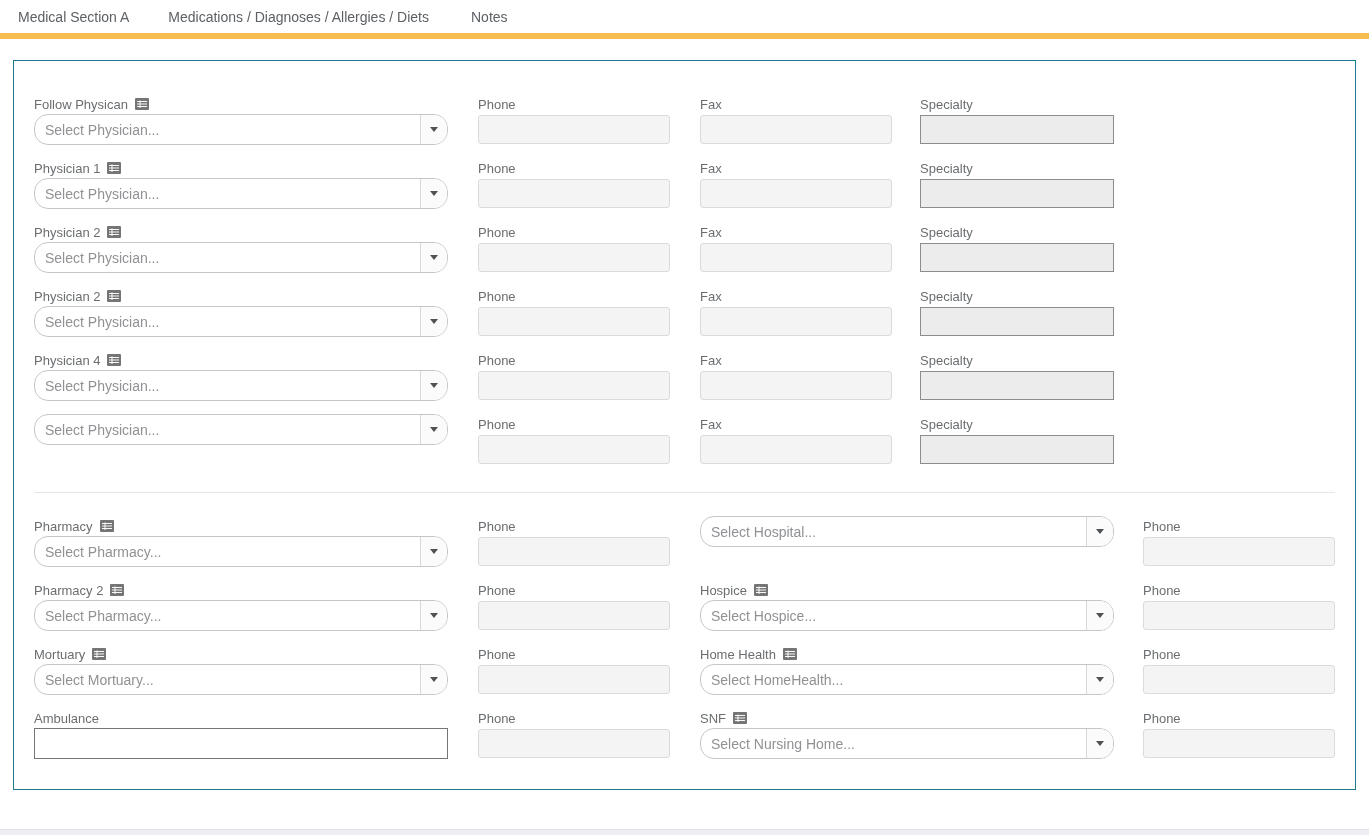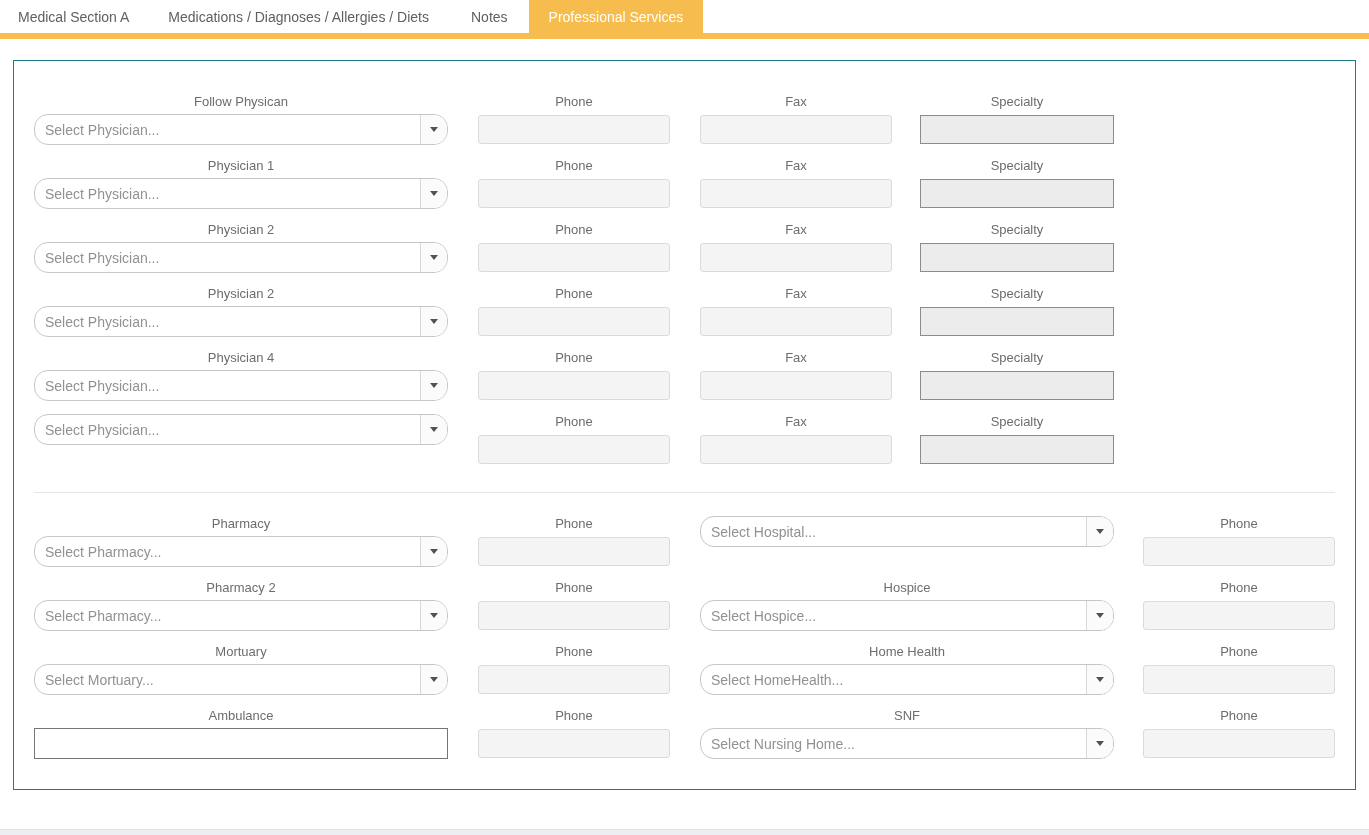--- a/index.html
+++ b/index.html
@@ -15,21 +15,21 @@
   .tab.active { background:var(--accent); color:#ffffff; padding:0 20px; }
   .accent-bar { height:6px; background:var(--accent); width:100%; }
 
   
   .panel { margin:21px 13px 0 13px; height:730px; border:1px solid var(--panel-border);
     background:#fff; padding:33px 20px 0 20px; }
 
   .prow { display:flex; margin-bottom:13px; }
   .fg { display:flex; flex-direction:column; }
   .flabel { height:20px; font-size:13px; color:#6a6e71; display:flex;
-    align-items:center; gap:7px;flex-direction:column; }
+    align-items:center; gap:7px; }
   .flabel svg { flex:0 0 auto; }
 
   .w-select  { width:414px; margin-right:30px; }
   .w-phone   { width:192px; margin-right:30px; }
   .w-fax     { width:192px; margin-right:28px; }
   .w-spec    { width:194px; }
   .w-select2 { width:414px; margin-right:29px; }
   .w-phone2  { width:192px; }
 
   
@@ -56,21 +56,20 @@
   .footer { position:absolute; left:0; bottom:0; width:100%; height:6px;
     background:#eceef1; border-top:1px solid #dfe1e4; }
 </style>
 </head>
 <body>
 
 <div class="tabbar">
   <div class="tab">Medical Section A</div>
   <div class="tab">Medications / Diagnoses / Allergies / Diets</div>
   <div class="tab">Notes</div>
-  <div class="tab active">Professional Services</div>
 </div>
 <div class="accent-bar"></div>
 
 <div class="panel">
 
   <div id="physician-rows">
       <div class="prow">
         <div class="fg w-select">
           <div class="flabel">
             <span>Follow Physican</span>

